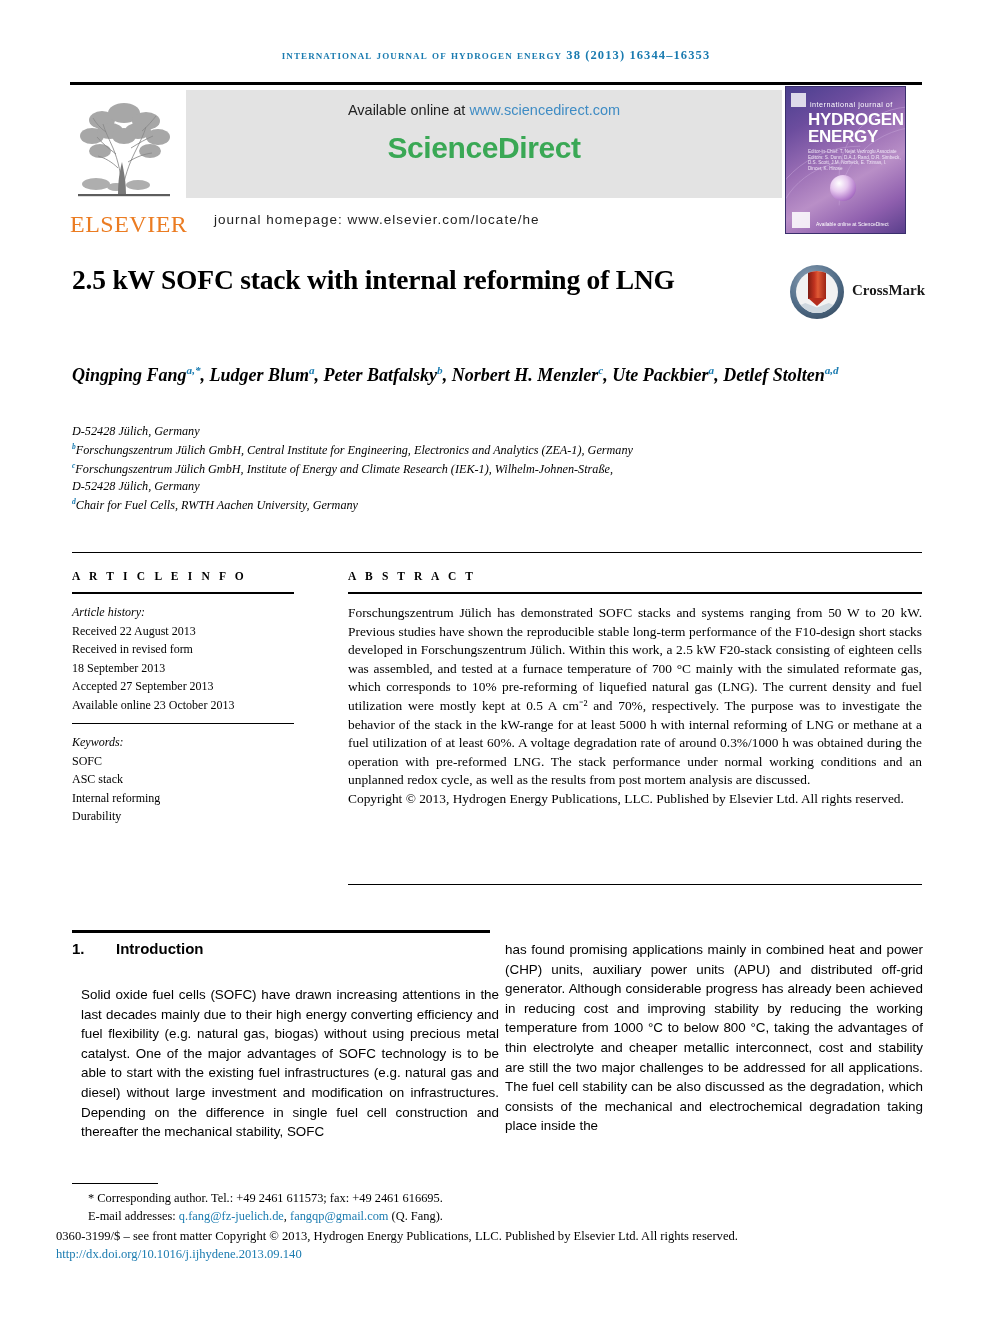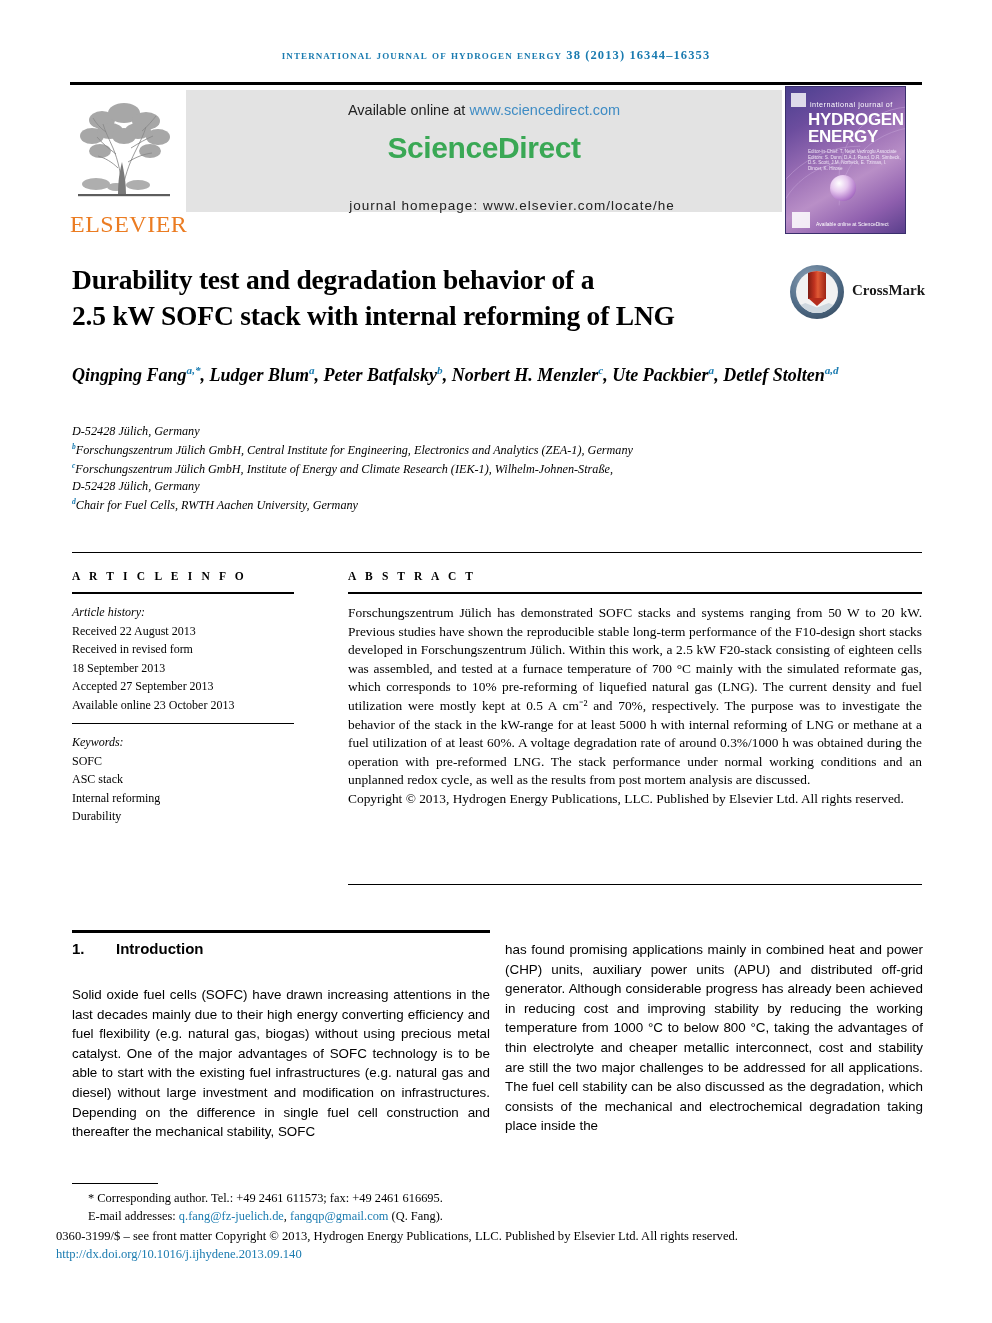--- a/index.html
+++ b/index.html
@@ -72,21 +72,21 @@
     color: #eb7c22;
     font-family: "Liberation Serif", serif;
     font-size: 24px;
     letter-spacing: 0.5px;
     line-height: 28px;
   }
   .sd-banner {
     position: absolute;
     left: 116px; top: 8px;
     width: 596px;
-    height: 122px;
+    height: 108px;
     background: #e3e3e3;
   }
   .sd-avail {
     position: absolute;
     left: 0; top: 12px;
     width: 596px;
     text-align: center;
     font-family: "Liberation Sans", sans-serif;
     font-size: 14.5px;
     color: #222;
@@ -98,23 +98,22 @@
     width: 596px;
     text-align: center;
     font-family: "Liberation Sans", sans-serif;
     font-size: 30px;
     font-weight: bold;
     color: #3aa855;
     letter-spacing: -0.4px;
   }
   .sd-home {
     position: absolute;
-    left: 0; top: 108px;
+    left: 0; top: 122px;
     width: 596px;
-    text-align: center;
     font-family: "Liberation Sans", sans-serif;
     font-size: 13.5px;
     letter-spacing: 1.0px;
     color: #222;
     padding-left: 28px;
   }
   .cover {
     position: absolute;
     right: 16px; top: 4px;
     width: 121px;
@@ -325,21 +324,21 @@
     position: absolute;
     left: 72px; top: 940px;
     width: 418px;
     font-family: "Liberation Sans", sans-serif;
     font-size: 15px;
     font-weight: bold;
   }
   .h1 .num { display: inline-block; width: 44px; }
   .col-left {
     position: absolute;
-    left: 72px; top: 985px;
+    left: 81px; top: 985px;
     width: 418px;
     font-family: "Liberation Sans", sans-serif;
     font-size: 13.4px;
     line-height: 19.6px;
     text-align: justify;
   }
   .col-right {
     position: absolute;
     left: 505px; top: 940px;
     width: 418px;
@@ -446,21 +445,20 @@
       <div class="cover-eds">Editor-in-Chief: T. Nejat Veziroglu
 Associate Editors: S. Dunn, D.A.J. Rand, D.R. Simbeck,
 D.S. Scott, J.M. Norbeck, E. Tzimas, I. Dincer, K. Hirose</div>
       <div class="cover-sphere"></div>
       <div class="cover-els"></div>
       <div class="cover-sd">Available online at ScienceDirect</div>
     </div>
   </div>
 
   <div class="title">
-    <div>Durability test and degradation behavior of a</div>
     <div>2.5 kW SOFC stack with internal reforming of LNG</div>
   </div>
 
   <div class="crossmark">
     <div class="cm-disc">
       <div class="cm-inner">
         <div class="cm-ribbon"></div>
         <div class="cm-water"></div>
       </div>
     </div>

